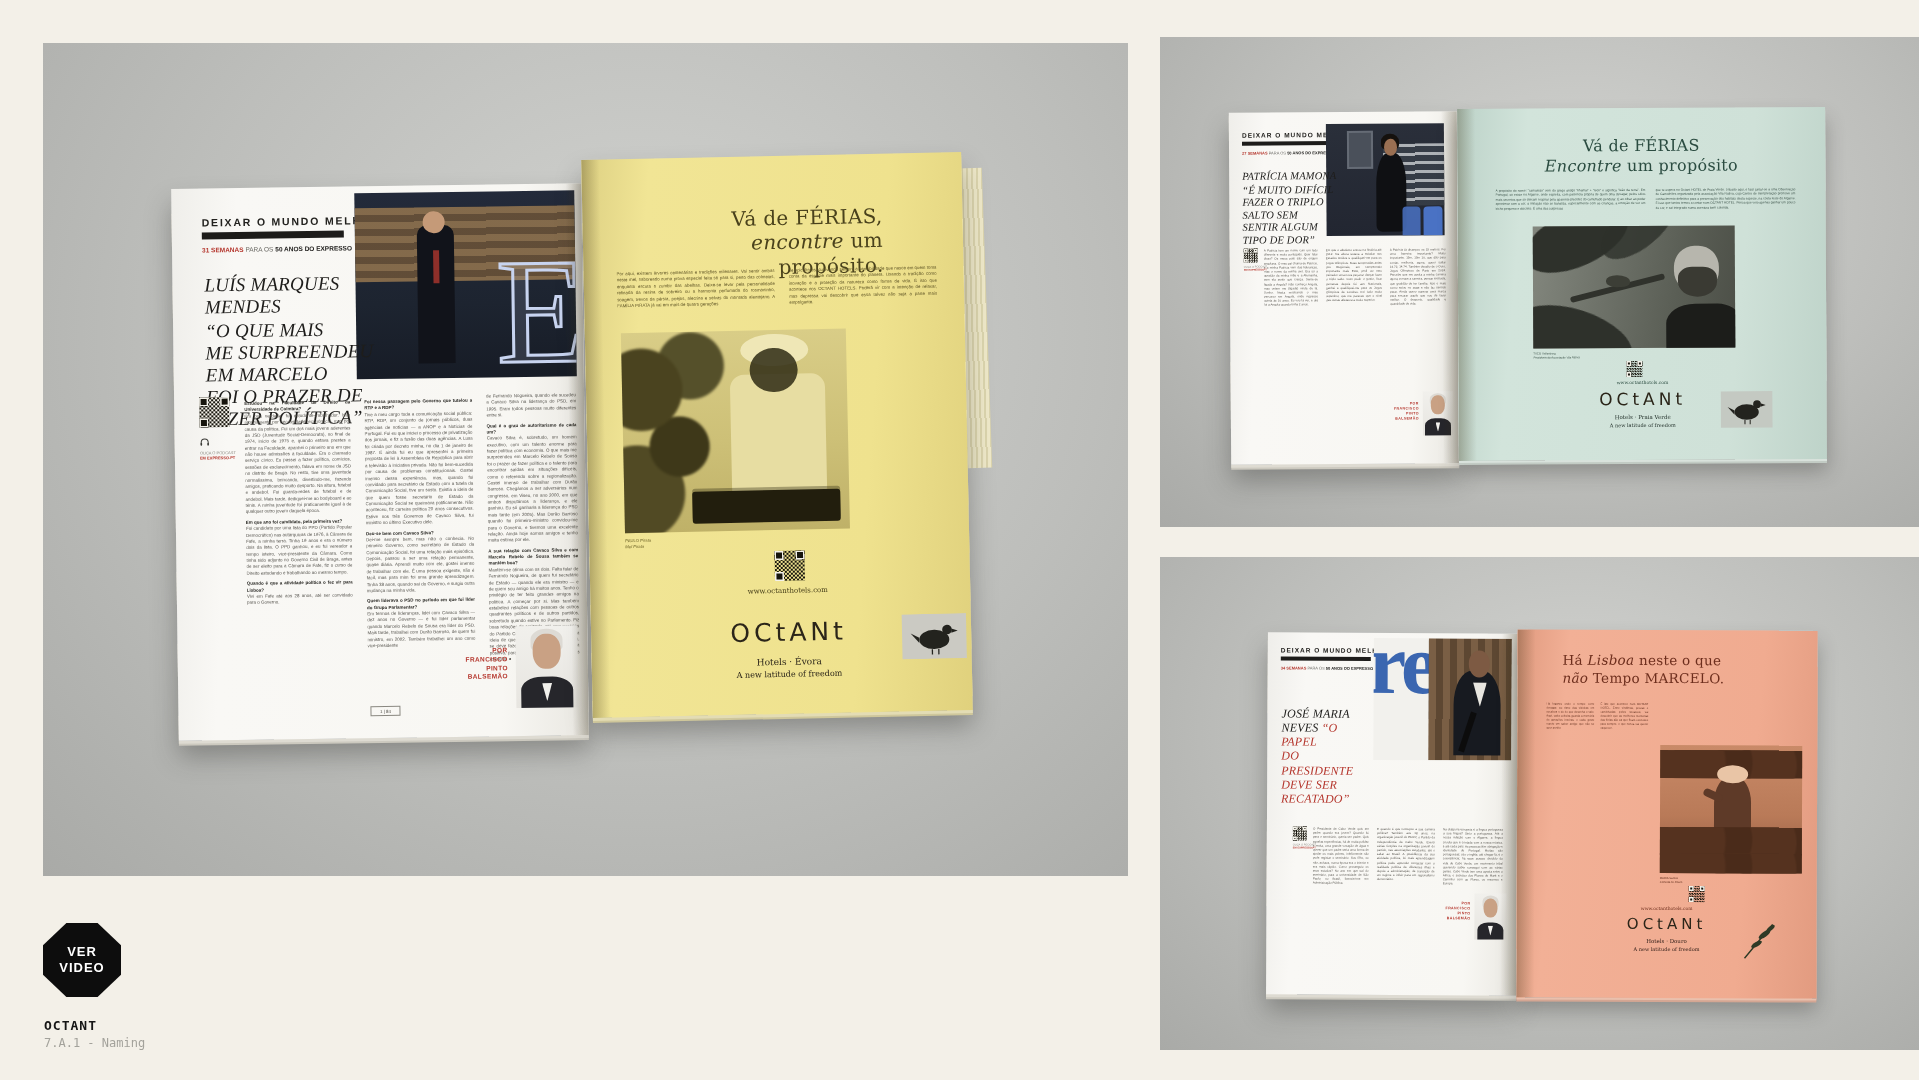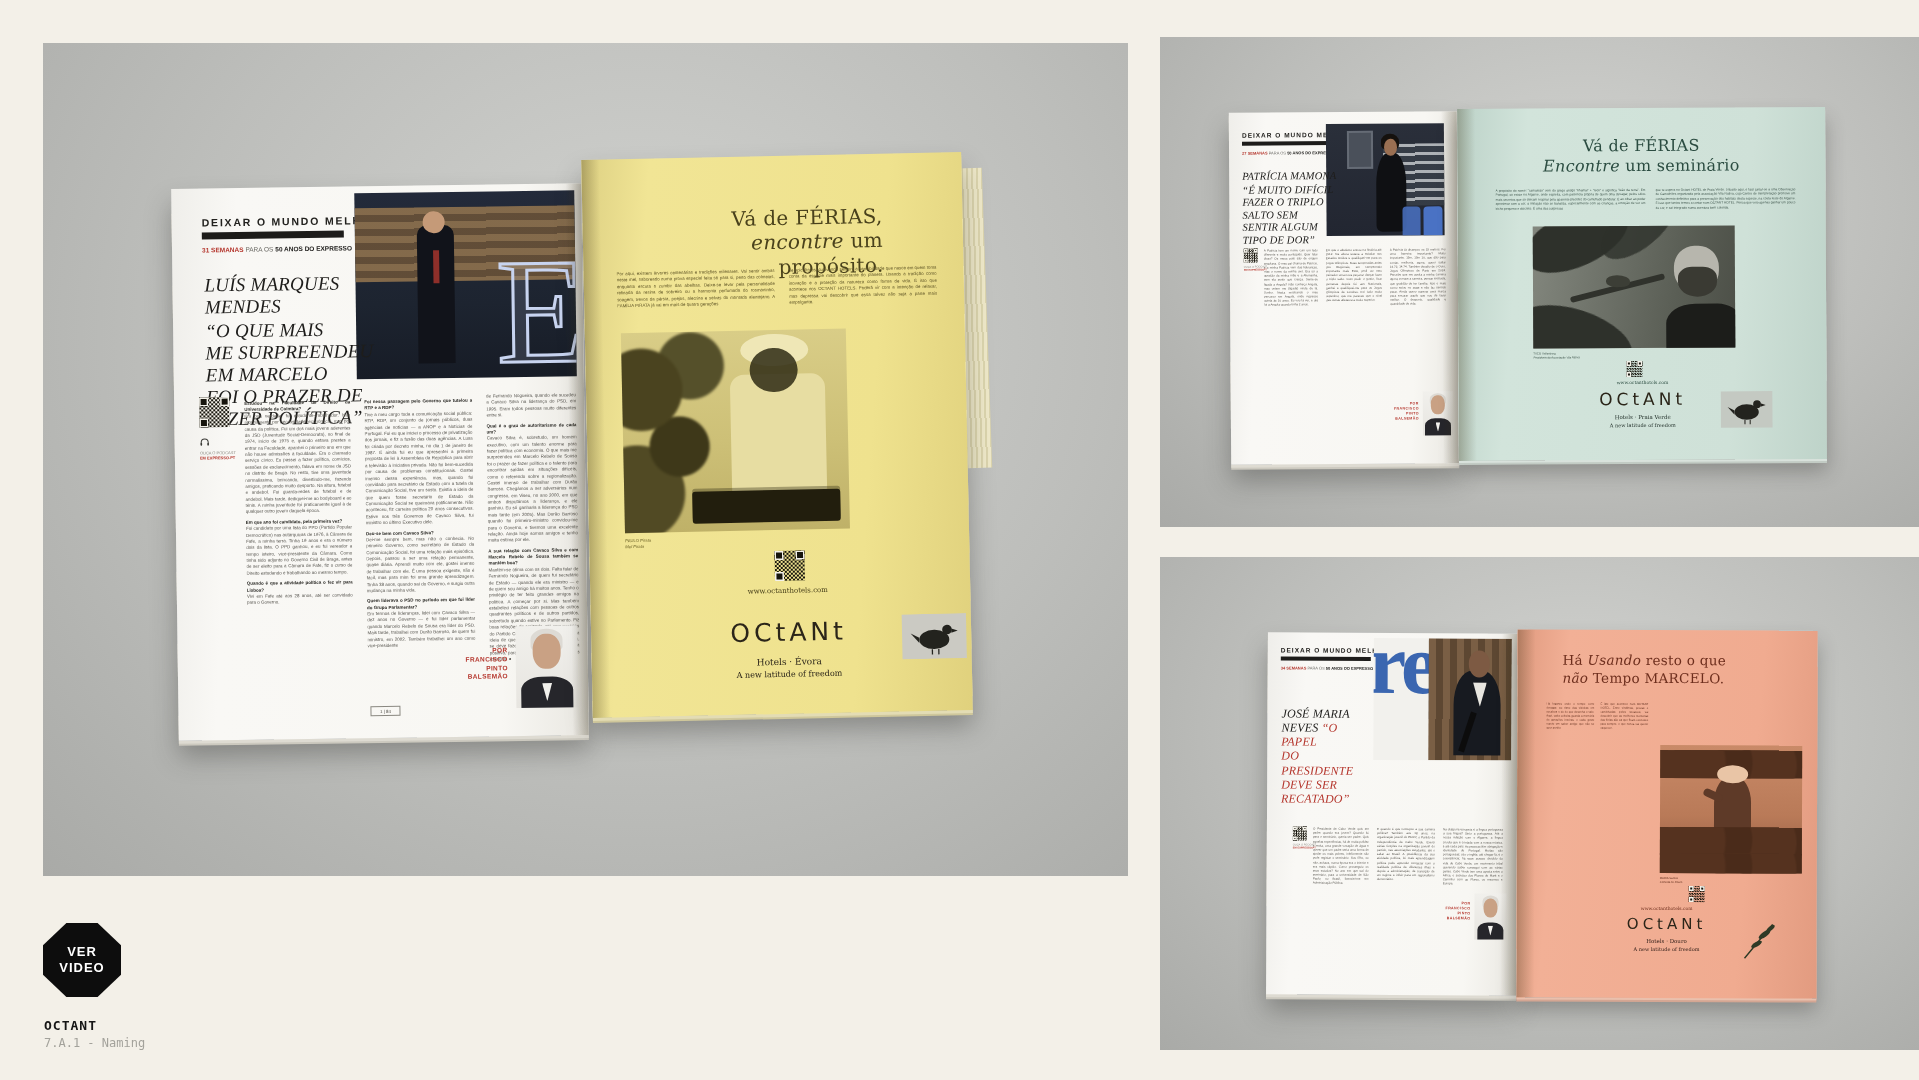--- a/index.html
+++ b/index.html
@@ -317,21 +317,21 @@
       <div class="hair"></div>
         <div class="face"></div>
         <div class="suit"></div>
         <div class="shirt"></div>
     </div>
   </div>
 
   <div class="page page-teal spine-left" style="left:1458px; top:108px; width:368px; height:352px; transform:rotate(-0.3deg);">
     <div class="abs ad-h" style="left:34px; top:28px; width:300px; text-align:center; font-size:16px; line-height:1.28; color:#2b4c41;">
       <div>Vá de FÉRIAS</div>
-      <div><span class="it">Encontre</span><span> um seminário</span></div>
+      <div><span class="it">Encontre</span><span> um propósito</span></div>
     </div>
     <div class="abs ad-body" style="left:38px; top:80px; width:150px; height:34px; font-size:3.2px; line-height:1.4; color:#3e554c;">A propósito do nome: “camaleão” vem do grego antigo “khamai” + “leon” e significa “leão da terra”. Em Portugal, só existe no Algarve, onde espreita, com paciência própria de quem olha devagar, pelos sítios mais secretos que só deixam respirar pela aparente placidez do camuflado pendular. É ao olhar ao poder aproximar com a cor, a imitação não se banaliza, especialmente com as crianças, a emoção de ver um bicho pequeno e discreto. É uma das surpresas</div>
     <div class="abs ad-body" style="left:198px; top:80px; width:140px; height:34px; font-size:3.2px; line-height:1.4; color:#3e554c;">que te espera no Octant HOTEL de Praia Verde. Situado aqui, é fácil juntar-se a uma Observação de Camaleões organizada pela associação Vila Nativa, cujo Centro de Interpretação promove um conhecimento definitivo para a preservação dos habitats desta espécie, na costa leste do Algarve. É isso que tantos temos a contar num OCTANT HOTEL. Pensa que veio apenas ganhar um pouco de cor, e sai integrado numa aventura bem colorida.</div>
 
     <div class="ph ph-cham" style="left:75px; top:118px; width:202px; height:122px;">
       <div class="leaf l1"></div>
         <div class="leaf l2"></div>
         <div class="leaf l3"></div>
       <div class="branch"></div>
         <div class="lizard"></div>
@@ -410,21 +410,21 @@
     <div class="portrait" style="left:208px; top:260px; width:32px; height:46px;">
       <div class="hair"></div>
         <div class="face"></div>
         <div class="suit"></div>
         <div class="shirt"></div>
     </div>
   </div>
 
   <div class="page page-salmon spine-left" style="left:1517px; top:630px; width:300px; height:368px; transform:rotate(0.2deg);">
     <div class="abs ad-h" style="left:45px; top:22px; width:230px; font-size:13.5px; line-height:1.3; color:#6d2e1d;">
-      <div><span>Há </span><span class="it">Usando</span><span> resto o que</span></div>
+      <div><span>Há </span><span class="it">Lisboa</span><span> neste o que</span></div>
       <div><span class="it">não </span><span>Tempo </span><span>MARCELO.</span></div>
     </div>
     <div class="abs ad-body" style="left:29px; top:72px; width:48px; height:198px; font-size:2.8px; line-height:1.45; color:#63301f;">Há lugares onde o tempo corre devagar, ao ritmo das videiras em socalcos e do rio que desenha o vale. Aqui, cada colheita guarda a memória de gerações inteiras, e cada gesto repete um saber antigo que não se quer perder.</div>
     <div class="abs ad-body" style="left:83px; top:72px; width:48px; height:198px; font-size:2.8px; line-height:1.45; color:#63301f;">É isto que acontece num OCTANT HOTEL. Entre vindimas, provas e caminhadas pelos socalcos, vai descobrir que as melhores memórias das férias são as que ficam connosco para sempre, e que nunca vai querer esquecer.</div>
 
     <div class="ph ph-harvest" style="left:143px; top:115px; width:142px; height:128px;">
       <div class="row r1"></div>
         <div class="fig"></div>
         <div class="hat"></div>
         <div class="arm"></div>

